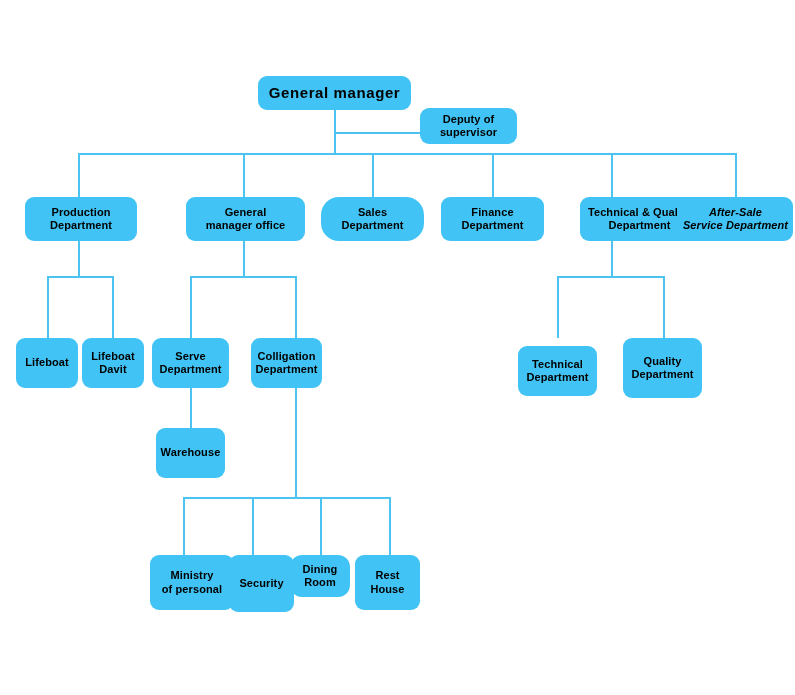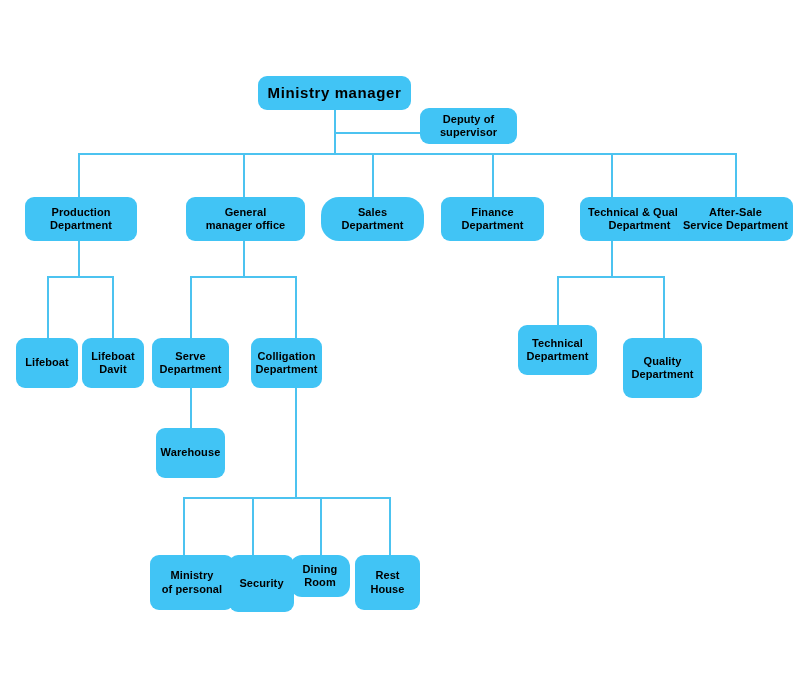--- a/index.html
+++ b/index.html
@@ -84,55 +84,55 @@
 
   <div class="connector v" style="left:190px; top:388px; height:40px;"></div>
 
   <div class="connector v" style="left:295px; top:388px; height:110px;"></div>
   <div class="connector h" style="left:183px; top:497px; width:206px;"></div>
   <div class="connector v" style="left:183px; top:497px; height:58px;"></div>
   <div class="connector v" style="left:252px; top:497px; height:58px;"></div>
   <div class="connector v" style="left:320px; top:497px; height:58px;"></div>
   <div class="connector v" style="left:389px; top:497px; height:58px;"></div>
 
-  <div class="node root" style="left:258px; top:76px; width:153px; height:34px;">Ministry manager</div>
+  <div class="node root" style="left:258px; top:76px; width:153px; height:34px;">General manager</div>
 
   <div class="node" style="left:420px; top:108px; width:97px; height:36px;">Deputy of
 supervisor</div>
 
   <div class="node" style="left:25px; top:197px; width:112px; height:44px;">Production
 Department</div>
 
   <div class="node" style="left:186px; top:197px; width:119px; height:44px;">General
 manager office</div>
 
   <div class="node" style="left:321px; top:197px; width:103px; height:44px;border-radius:18px;">Sales
 Department</div>
 
   <div class="node" style="left:441px; top:197px; width:103px; height:44px;">Finance
 Department</div>
 
   <div class="node" style="left:580px; top:197px; width:119px; height:44px;">Technical &amp; Quality
 Department</div>
 
-  <div class="node" style="left:678px; top:197px; width:115px; height:44px;">After-Sale
+  <div class="node" style="left:678px; top:197px; width:115px; height:44px;font-style:italic;">After-Sale
 Service Department</div>
 
   <div class="node" style="left:16px; top:338px; width:62px; height:50px;">Lifeboat</div>
 
   <div class="node" style="left:82px; top:338px; width:62px; height:50px;">Lifeboat
 Davit</div>
 
   <div class="node" style="left:152px; top:338px; width:77px; height:50px;">Serve
 Department</div>
 
   <div class="node" style="left:251px; top:338px; width:71px; height:50px;">Colligation
 Department</div>
 
-  <div class="node" style="left:518px; top:325px; width:79px; height:50px;">Technical
+  <div class="node" style="left:518px; top:346px; width:79px; height:50px;">Technical
 Department</div>
 
   <div class="node" style="left:623px; top:338px; width:79px; height:60px;">Quality
 Department</div>
 
   <div class="node" style="left:156px; top:428px; width:69px; height:50px;">Warehouse</div>
 
   <div class="node" style="left:150px; top:555px; width:84px; height:55px;">Ministry
 of  personal</div>
 

